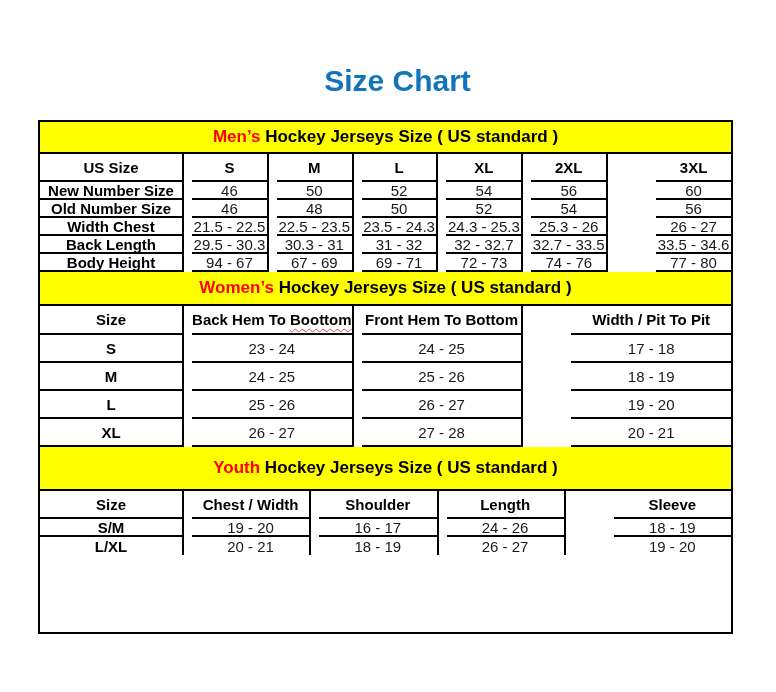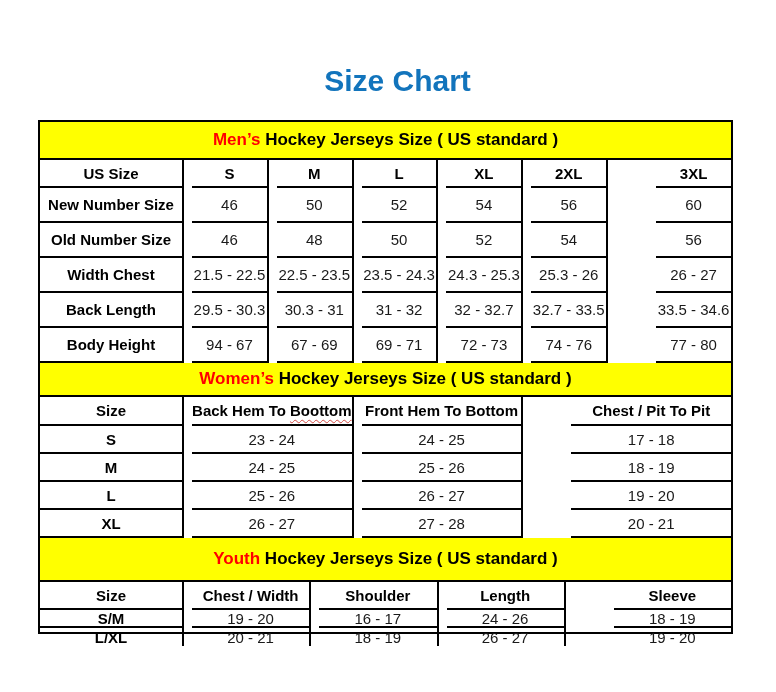--- a/index.html
+++ b/index.html
@@ -20,23 +20,23 @@
   }
   .band{
     background:var(--band_yellow,#FFFF00);
     border-bottom:2px solid var(--border_black,#000);
     display:flex;align-items:center;justify-content:center;
     font-size:17px;font-weight:700;color:#000;
     box-sizing:border-box;flex:0 0 auto;
   }
   .band .hl{color:var(--accent_red,#FF0000);}
   .band .rest{white-space:pre;}
-  .b-men{height:38px}.b-women{height:34px}.b-youth{height:44px}
+  .b-men{height:32px}.b-women{height:34px}.b-youth{height:44px}
   .row{display:flex;flex:0 0 auto;box-sizing:border-box;gap:8px;}
-  .r-mh{height:28px}.r-m{height:35px}
+  .r-mh{height:28px}.r-m{height:18px}
   .r-wh{height:29px}.r-w{height:28px}
   .r-yh{height:28px}.r-y{height:18px}
   .cell{
     display:flex;align-items:center;justify-content:center;
     border-right:2px solid var(--border_black,#000);
     border-bottom:2px solid var(--border_black,#000);
     box-sizing:border-box;flex:1 1 0;
     font-size:15px;color:#1a1a1a;white-space:nowrap;
   }
   .cell:last-child{border-right:none;margin-left:40px;}
@@ -129,21 +129,21 @@
       <span class="rest"> Hockey Jerseys Size ( US standard )</span>
   </div>
 
   <div class="row r-wh">
     <div class="cell c1 hd">Size</div>
     <div class="cell hd">
         <span>Back Hem To</span>
         <span class="sq">Boottom</span>
       </div>
     <div class="cell hd">Front Hem To Bottom</div>
-    <div class="cell hd">Chest / Pit To Pit</div>
+    <div class="cell hd">Width / Pit To Pit</div>
   </div>
 
   <div class="row r-w">
     <div class="cell c1 hd">S</div>
     <div class="cell">23 - 24</div>
     <div class="cell">24 - 25</div>
     <div class="cell">17 - 18</div>
   </div>
 
   <div class="row r-w">

